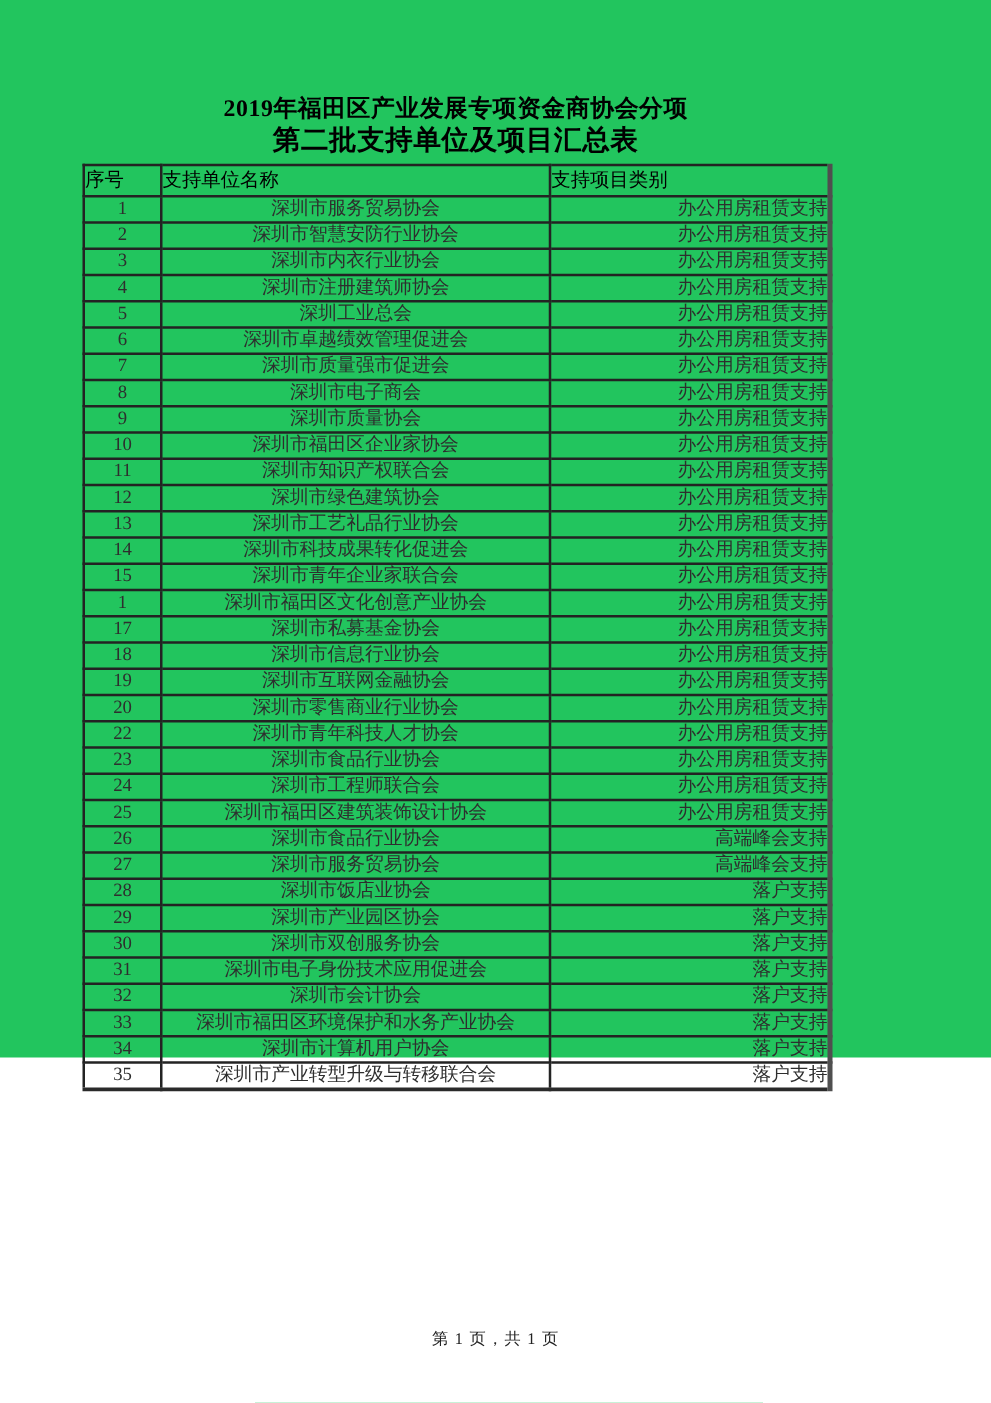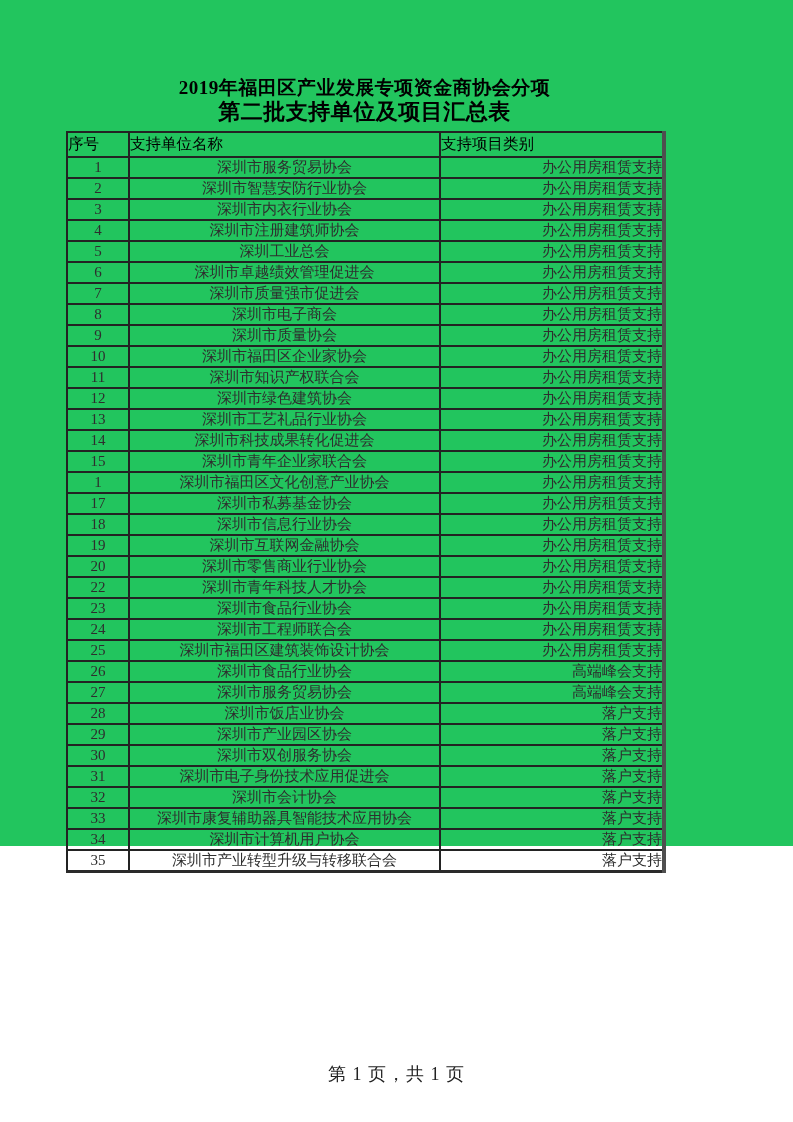--- a/index.html
+++ b/index.html
@@ -71,21 +71,21 @@
   }
   td.cell-no { text-align: center; font-family: "Liberation Serif", "DejaVu Serif", serif; }
   td.cell-name { text-align: center; padding-left: 4px; }
   td.cell-category { text-align: right; }
   .page-footer {
     position: absolute;
     top: 1062px;
     left: 0;
     width: 793px;
     text-align: center;
-    font-size: 18px;
+    font-size: 13px;
     color: #222;
     letter-spacing: 1px;
   }
 </style>
 </head>
 <body>
 
 <div class="page">
 
   <div class="doc-title">
@@ -257,21 +257,21 @@
           <td class="cell-name">深圳市电子身份技术应用促进会</td>
           <td class="cell-category">落户支持</td>
         </tr>
         <tr>
           <td class="cell-no">32</td>
           <td class="cell-name">深圳市会计协会</td>
           <td class="cell-category">落户支持</td>
         </tr>
         <tr>
           <td class="cell-no">33</td>
-          <td class="cell-name">深圳市康复辅助器具智能技术应用协会</td>
+          <td class="cell-name">深圳市福田区环境保护和水务产业协会</td>
           <td class="cell-category">落户支持</td>
         </tr>
         <tr>
           <td class="cell-no">34</td>
           <td class="cell-name">深圳市计算机用户协会</td>
           <td class="cell-category">落户支持</td>
         </tr>
         <tr>
           <td class="cell-no">35</td>
           <td class="cell-name">深圳市产业转型升级与转移联合会</td>

